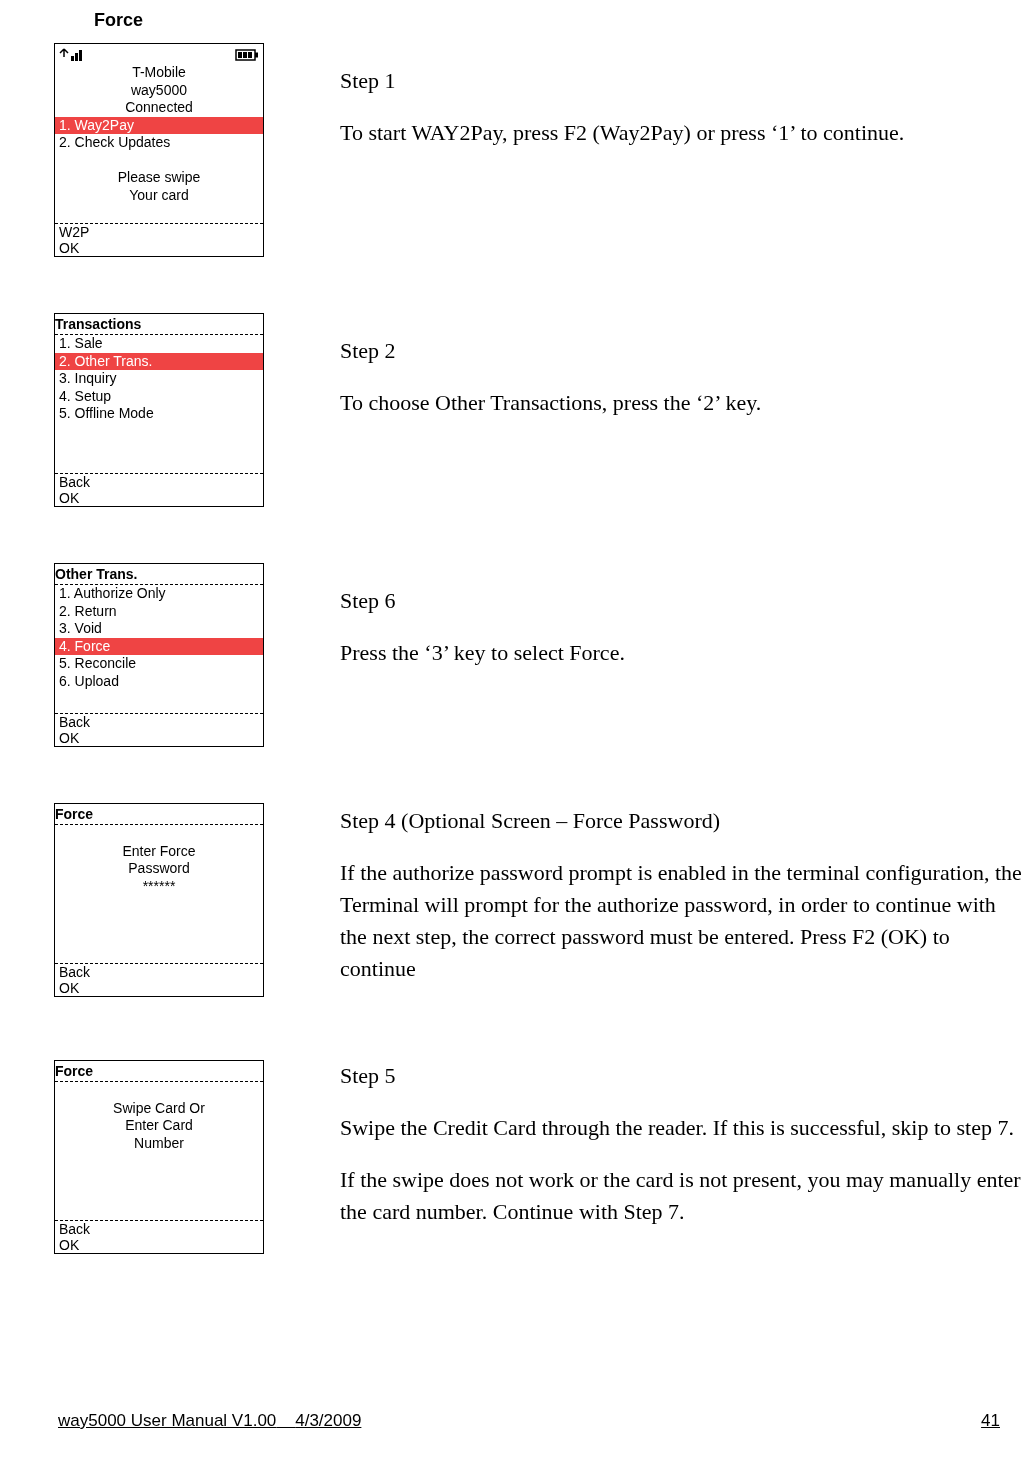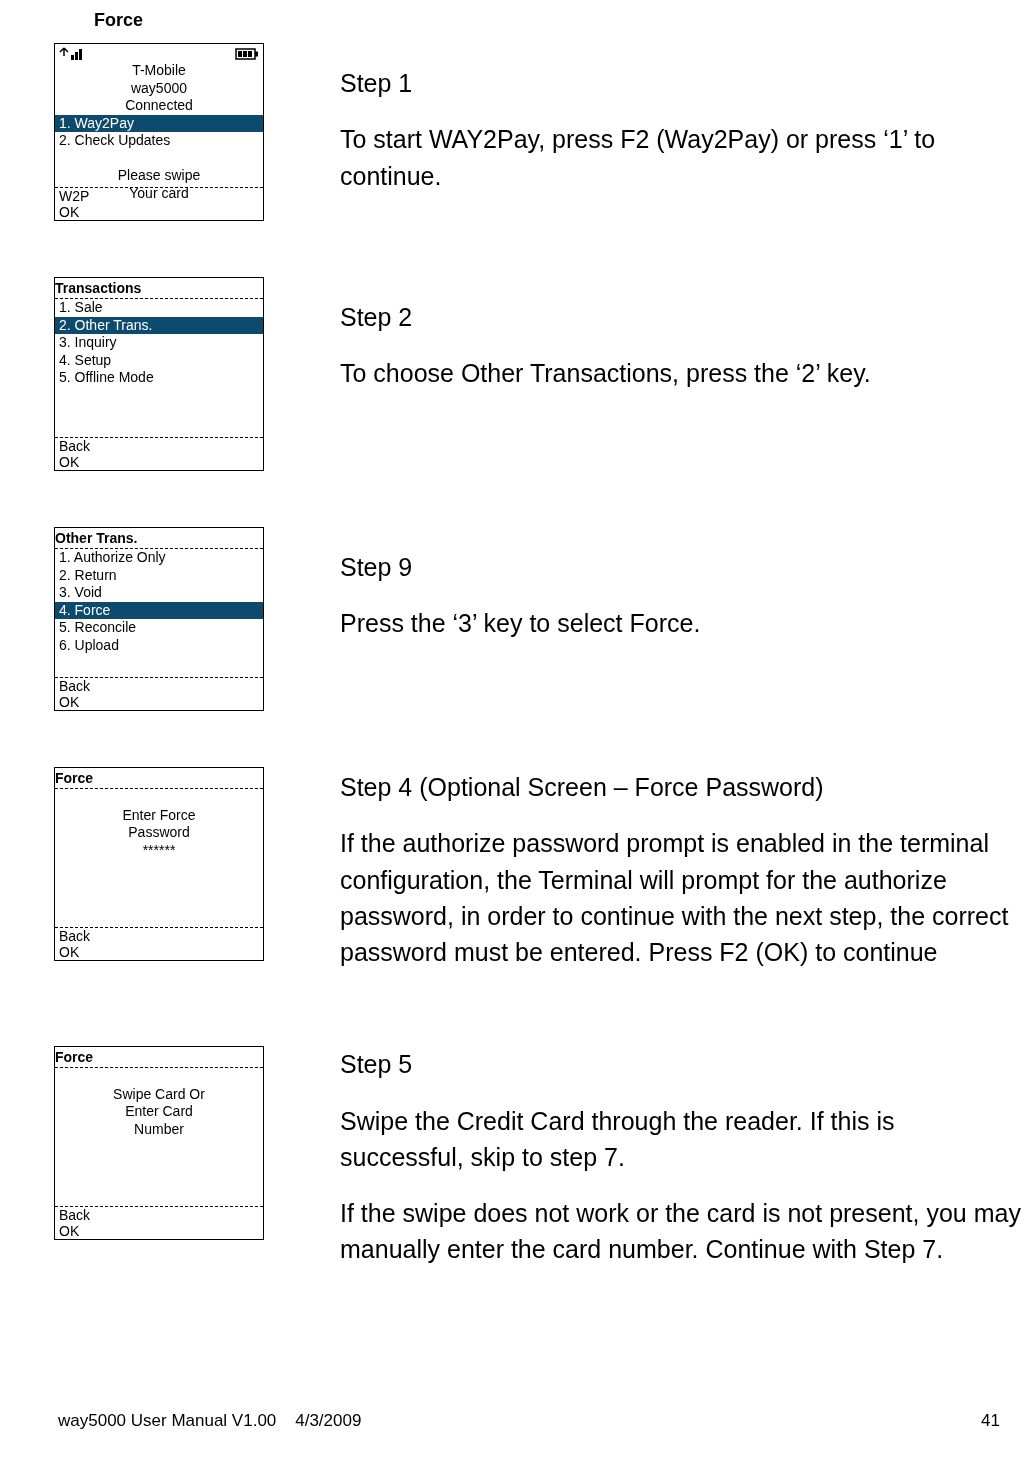--- a/index.html
+++ b/index.html
@@ -54,67 +54,68 @@
     height: 20px;
   }
   .term-body {
     flex-grow: 1;
     padding: 0;
     min-height: 80px;
   }
   .term-line-center { text-align: center; line-height: 1.25; padding: 0 4px; }
   .term-item { padding: 0 4px; line-height: 1.25; }
   .term-item-selected {
-    background: #0c4a6e;
+    background: #ef4444;
     color: #fff;
     padding: 0 4px;
     line-height: 1.25;
   }
   .term-footer {
     display: flex;
     justify-content: space-between;
     border-top: 1px dashed #000;
     padding: 0 4px;
     font-size: 14px;
     flex-direction: column;
   }
   .signal-icon, .battery-icon { display: inline-block; }
   .battery-icon svg, .signal-icon svg { display: block; }
 
   .instruction {
     padding: 22px 0 0 76px;
-    font-size: 25px;
+    font-size: 22px;
     line-height: 1.45;
-    font-family: Liberation Sans, sans-serif;
+    font-family: Liberation Serif, serif;
     max-width: 760px;
   }
   .instruction .step-title {
     margin: 0 0 20px 0;
   }
   .instruction p { margin: 0 0 20px 0; }
 
   .page-footer {
     position: absolute;
     bottom: 26px;
     left: 14px;
     right: 30px;
     display: flex;
     justify-content: space-between;
     font-size: 17px;
+    text-decoration: underline;
   }
 </style>
 </head>
 <body>
 
 <div class="page">
 
   <div class="page-title">Force</div>
 
   <div class="step-row">
-    <div class="terminal" style="height:178px;">
+    <div class="terminal" style="height:214px;">
       <div class="term-status-row">
         <span class="signal-icon">
           <svg width="28" height="14" viewBox="0 0 28 14">
 
             <path d="M5 1 L5 9 M5 1 L1 5 M5 1 L9 5" stroke="#000" stroke-width="1.5" fill="none"></path>
 
             <rect x="12" y="8" width="3" height="5" fill="#000"></rect>
             <rect x="16" y="5" width="3" height="8" fill="#000"></rect>
             <rect x="20" y="2" width="3" height="11" fill="#000"></rect>
           </svg>
@@ -181,21 +182,21 @@
         <div class="term-item-selected">4. Force</div>
         <div class="term-item">5. Reconcile</div>
         <div class="term-item">6. Upload</div>
       </div>
       <div class="term-footer">
         <span>Back</span>
         <span>OK</span>
       </div>
     </div>
     <div class="instruction">
-      <p class="step-title">Step 9</p>
+      <p class="step-title">Step 6</p>
       <p>Press the ‘3’ key to select Force.</p>
     </div>
   </div>
 
   <div class="step-row">
     <div class="terminal">
       <div class="term-header">Force</div>
       <div class="term-body" style="min-height:138px;">
         <div class="term-line-center">&nbsp;</div>
         <div class="term-line-center">Enter Force</div>

